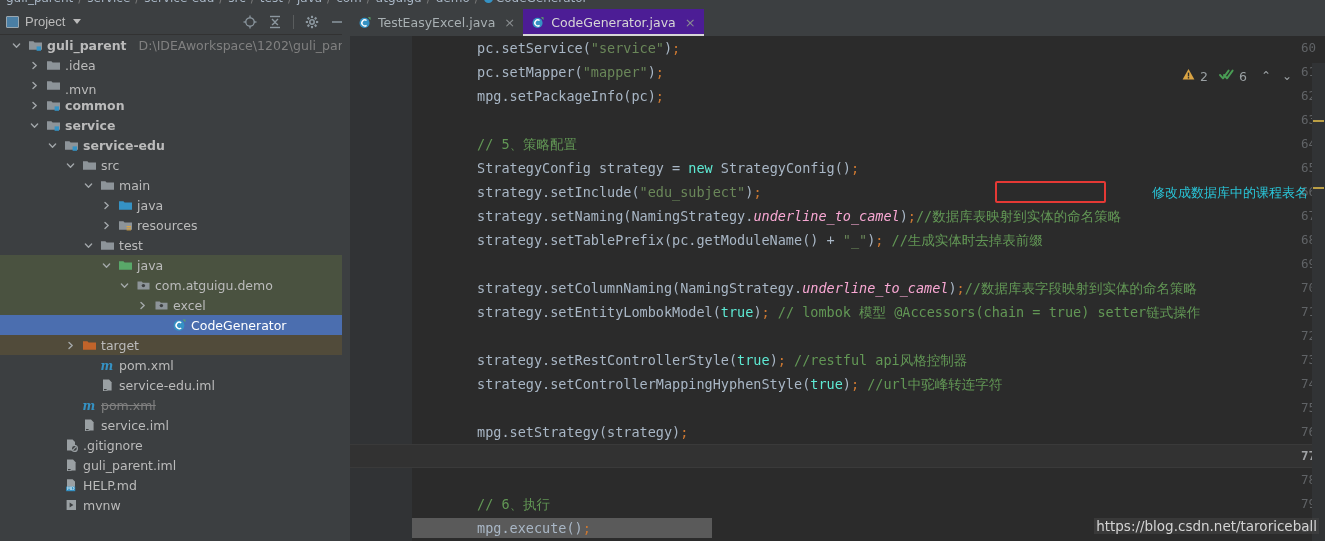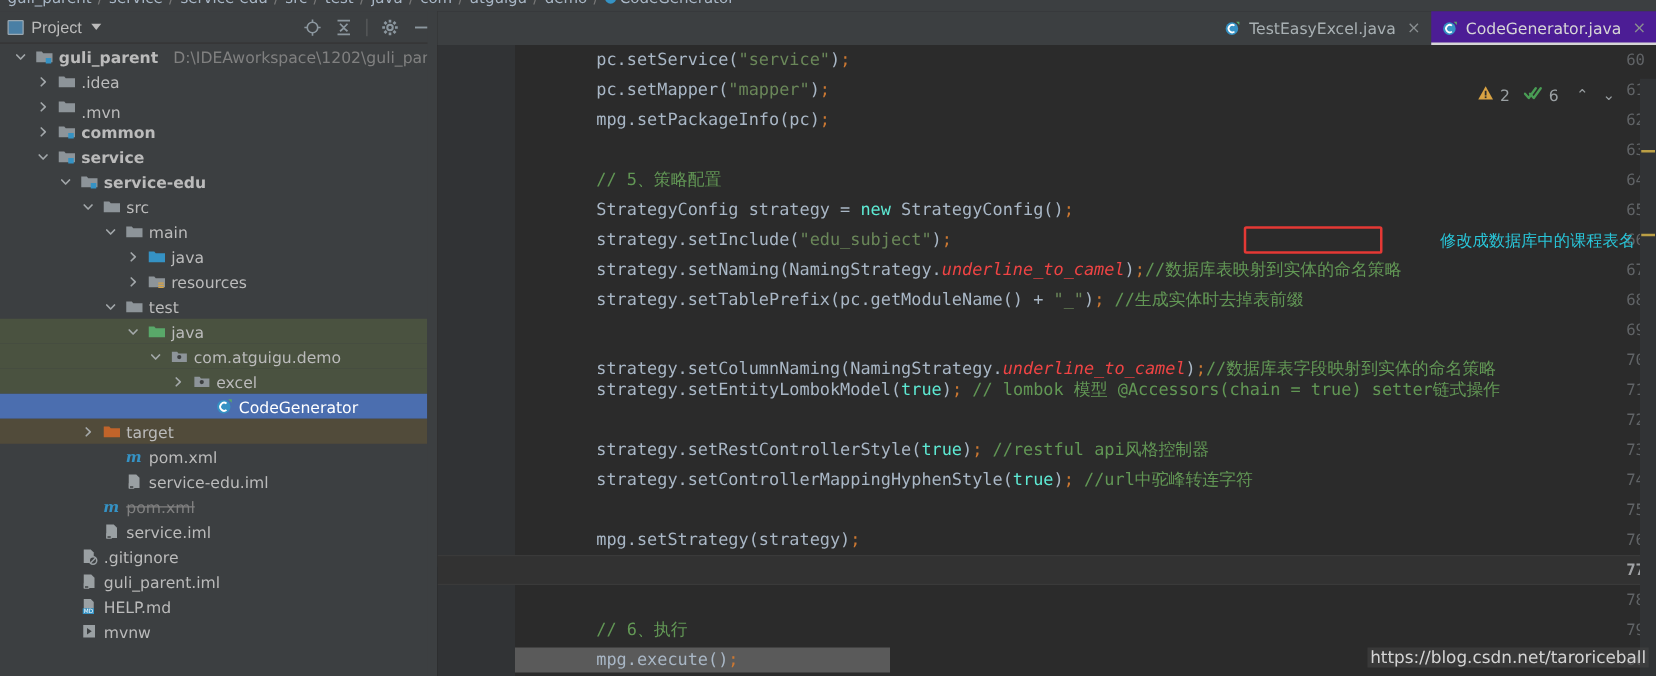--- a/index.html
+++ b/index.html
@@ -92,21 +92,21 @@
     background: #3c3f41;
   }
 
   
   .editor {
     position: absolute; left: 350px; top: 9px; width: 975px; height: 532px;
     background: #2b2b2b;
   }
   .tabbar {
     position: relative; height: 27px; background: #3c3f41;
-    display: flex; align-items: stretch; justify-content: flex-end;
+    display: flex; align-items: stretch;
   }
   .tab {
     display: flex; align-items: center; gap: 6px; padding: 0 8px;
     font-size: 12.5px; color: #a8b0b3; cursor: pointer; position: relative;
     font-family: "DejaVu Sans", sans-serif;
   }
   .tab.active { background: #4c1d95; color: #d6d6d6; }
   .tab.active::after {
     content: ""; position: absolute; left: 0; right: 0; bottom: 0;
     height: 2px; background: #d6d6d6;
@@ -144,21 +144,21 @@
     position: absolute; left: 0; width: 975px; height: 24px;
     background: #323232; border-top: 1px solid #3a3a3a;
     border-bottom: 1px solid #3a3a3a;
   }
   .sel-line {
     position: absolute; height: 20px; background: #5a5a5a;
   }
   .k  { color: #5eead4; }          
   .s  { color: #6a8759; }          
   .c  { color: #629755; }          
-  .st { color: #ef4444; font-style: italic; margin-top: 44px; }  
+  .st { color: #f9a8d4; font-style: italic; margin-top: 44px; }  
   .p  { color: #cc7832; }          
 
   
   .redbox {
     position: absolute; border: 2px solid #e53935; border-radius: 2px;
     pointer-events: none;
   }
   .note {
     position: absolute; font-size: 13px; color: #29c5d8;
     font-family: "DejaVu Sans", sans-serif; white-space: nowrap;
@@ -554,21 +554,21 @@
           <div class="cl" style="top: 0px;">        pc.setService(<span class="s">"service"</span>)<span class="p">;</span></div>
           <div class="cl" style="top: 24px;">        pc.setMapper(<span class="s">"mapper"</span>)<span class="p">;</span></div>
           <div class="cl" style="top: 48px;">        mpg.setPackageInfo(pc)<span class="p">;</span></div>
           <div class="cl" style="top: 72px;"></div>
           <div class="cl" style="top: 96px;">        <span class="c">// 5、策略配置</span></div>
           <div class="cl" style="top: 120px;">        StrategyConfig strategy = <span class="k">new </span>StrategyConfig()<span class="p">;</span></div>
           <div class="cl" style="top: 144px;">        strategy.setInclude(<span class="s">"edu_subject"</span>)<span class="p">;</span></div>
           <div class="cl" style="top: 168px;">        strategy.setNaming(NamingStrategy.<span class="st">underline_to_camel</span>)<span class="p">;</span><span class="c">//数据库表映射到实体的命名策略</span></div>
           <div class="cl" style="top: 192px;">        strategy.setTablePrefix(pc.getModuleName() + <span class="s">"_"</span>)<span class="p">;</span> <span class="c">//生成实体时去掉表前缀</span></div>
           <div class="cl" style="top: 216px;"></div>
-          <div class="cl" style="top: 247px;">        strategy.setColumnNaming(NamingStrategy.<span class="st">underline_to_camel</span>)<span class="p">;</span><span class="c">//数据库表字段映射到实体的命名策略</span></div>
+          <div class="cl" style="top: 240px;">        strategy.setColumnNaming(NamingStrategy.<span class="st">underline_to_camel</span>)<span class="p">;</span><span class="c">//数据库表字段映射到实体的命名策略</span></div>
           <div class="cl" style="top: 264px;">        strategy.setEntityLombokModel(<span class="k">true</span>)<span class="p">;</span> <span class="c">// lombok 模型 @Accessors(chain = true) setter链式操作</span></div>
           <div class="cl" style="top: 288px;"></div>
           <div class="cl" style="top: 312px;">        strategy.setRestControllerStyle(<span class="k">true</span>)<span class="p">;</span> <span class="c">//restful api风格控制器</span></div>
           <div class="cl" style="top: 336px;">        strategy.setControllerMappingHyphenStyle(<span class="k">true</span>)<span class="p">;</span> <span class="c">//url中驼峰转连字符</span></div>
           <div class="cl" style="top: 360px;"></div>
           <div class="cl" style="top: 384px;">        mpg.setStrategy(strategy)<span class="p">;</span></div>
           <div class="cl" style="top: 408px;"></div>
           <div class="cl" style="top: 432px;"></div>
           <div class="cl" style="top: 456px;">        <span class="c">// 6、执行</span></div>
           <div class="cl" style="top: 480px;">        mpg.execute()<span class="p">;</span></div>

